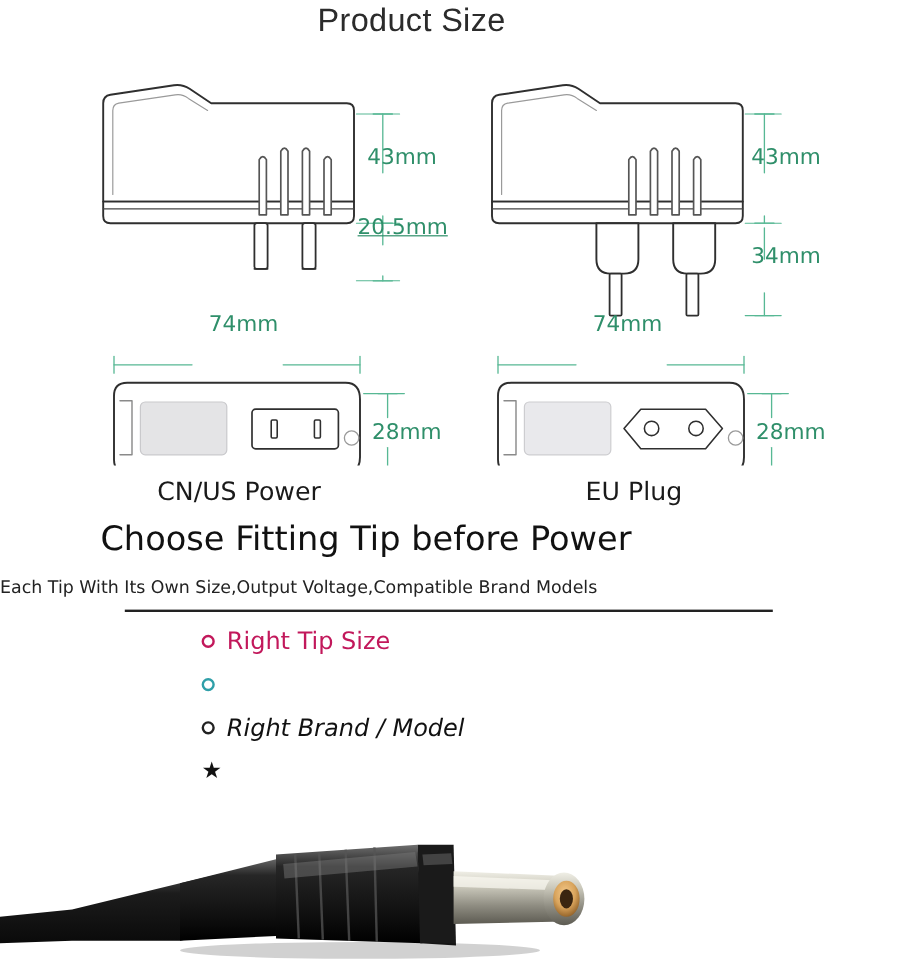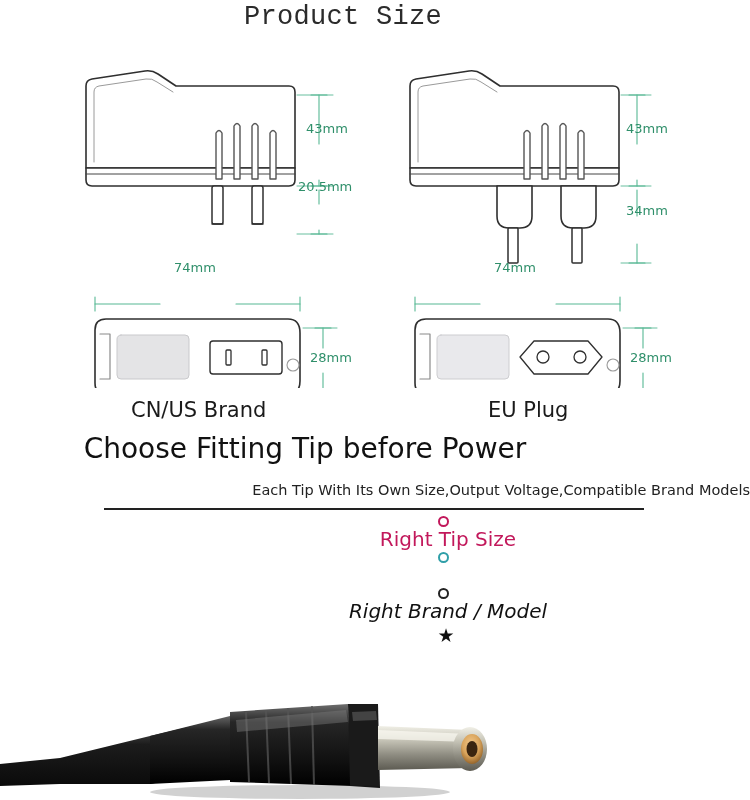--- a/index.html
+++ b/index.html
@@ -12,32 +12,32 @@
     position:relative;
   }
   .page{position:relative;width:750px;height:800px;}
 
   
   .title{
     position:absolute;left:0;top:2px;width:686px;
     text-align:center;
     font-size:27px;
     color:#2b2b2b;
-    font-family:Liberation Mono, monospace;
+    font-family:Liberation Sans, sans-serif;
     letter-spacing:0.3px;
   }
 
   
   .diagram-area{position:absolute;left:0;top:38px;width:750px;height:350px;}
 
   svg.dia{position:absolute;left:0;top:0;width:750px;height:350px;}
 
   .dimlbl{
     position:absolute;
-    font-size:13px;
+    font-size:18px;
     color:#2f8f6a;
     font-family:"DejaVu Sans", sans-serif;
     white-space:nowrap;
   }
 
   .plug-caption{
     position:absolute;
     font-size:21px;
     color:#1a1a1a;
     font-family:"DejaVu Sans", sans-serif;
@@ -45,36 +45,35 @@
   }
 
   
   .choose-title{
     position:absolute;left:0;top:432px;width:610px;
     text-align:center;font-size:28px;color:#111;
     font-family:"DejaVu Sans", sans-serif;
   }
   .choose-sub{
     position:absolute;left:0;top:482px;width:750px;
-    text-align:right;font-size:14.5px;color:#222;
+    text-align:left;font-size:14.5px;color:#222;
     font-family:"DejaVu Sans", sans-serif;
   }
   .rule{
     position:absolute;left:104px;top:508px;width:540px;height:2px;
     background:#222;
   }
 
   
   .bullets{position:absolute;left:168px;top:516px;width:560px;}
   .bullet{
     display:flex;align-items:center;
     height:36px;
     font-size:20px;
     font-family:"DejaVu Sans", sans-serif;
-    flex-direction:column;
   }
   .bullet .ring{
     width:11px;height:11px;border-radius:50%;
     border:2px solid #777;
     margin-right:10px;flex:none;
     box-sizing:border-box;
   }
   .bullet.b1 .ring{border-color:#c2185b;}
   .bullet.b2 .ring{border-color:#2f9fa8;}
   .bullet.b3 .ring{border-color:#222;}
@@ -206,30 +205,30 @@
           <line x1="643" y1="335" x2="643" y2="351"></line>
           <line x1="635" y1="290" x2="651" y2="290"></line>
           <line x1="635" y1="351" x2="651" y2="351"></line>
           <line x1="623" y1="290" x2="657" y2="290" stroke-width="0.9"></line>
           <line x1="623" y1="351" x2="657" y2="351" stroke-width="0.9"></line>
         </g>
       </g>
     </svg>
 
     <div class="dimlbl" style="left:306px;top:83px;">43mm</div>
-    <div class="dimlbl" style="left:298px;top:141px;">20.5mm</div>
+    <div class="dimlbl" style="left:298px;top:141px;text-decoration:underline;">20.5mm</div>
     <div class="dimlbl" style="left:174px;top:222px;">74mm</div>
     <div class="dimlbl" style="left:310px;top:312px;">28mm</div>
 
     <div class="dimlbl" style="left:626px;top:83px;">43mm</div>
     <div class="dimlbl" style="left:626px;top:153px;margin-top:12px;">34mm</div>
     <div class="dimlbl" style="left:494px;top:222px;">74mm</div>
     <div class="dimlbl" style="left:630px;top:312px;">28mm</div>
 
-    <div class="plug-caption" style="left:131px;top:360px;">CN/US Brand</div>
+    <div class="plug-caption" style="left:131px;top:360px;">CN/US Power</div>
     <div class="plug-caption" style="left:488px;top:360px;">EU Plug</div>
   </div>
 
   <div class="choose-title">Choose Fitting Tip before Power</div>
   <div class="choose-sub">Each Tip With Its Own Size,Output Voltage,Compatible Brand Models</div>
   <div class="rule"></div>
 
   <div class="bullets">
 
     <div class="bullet b1">

